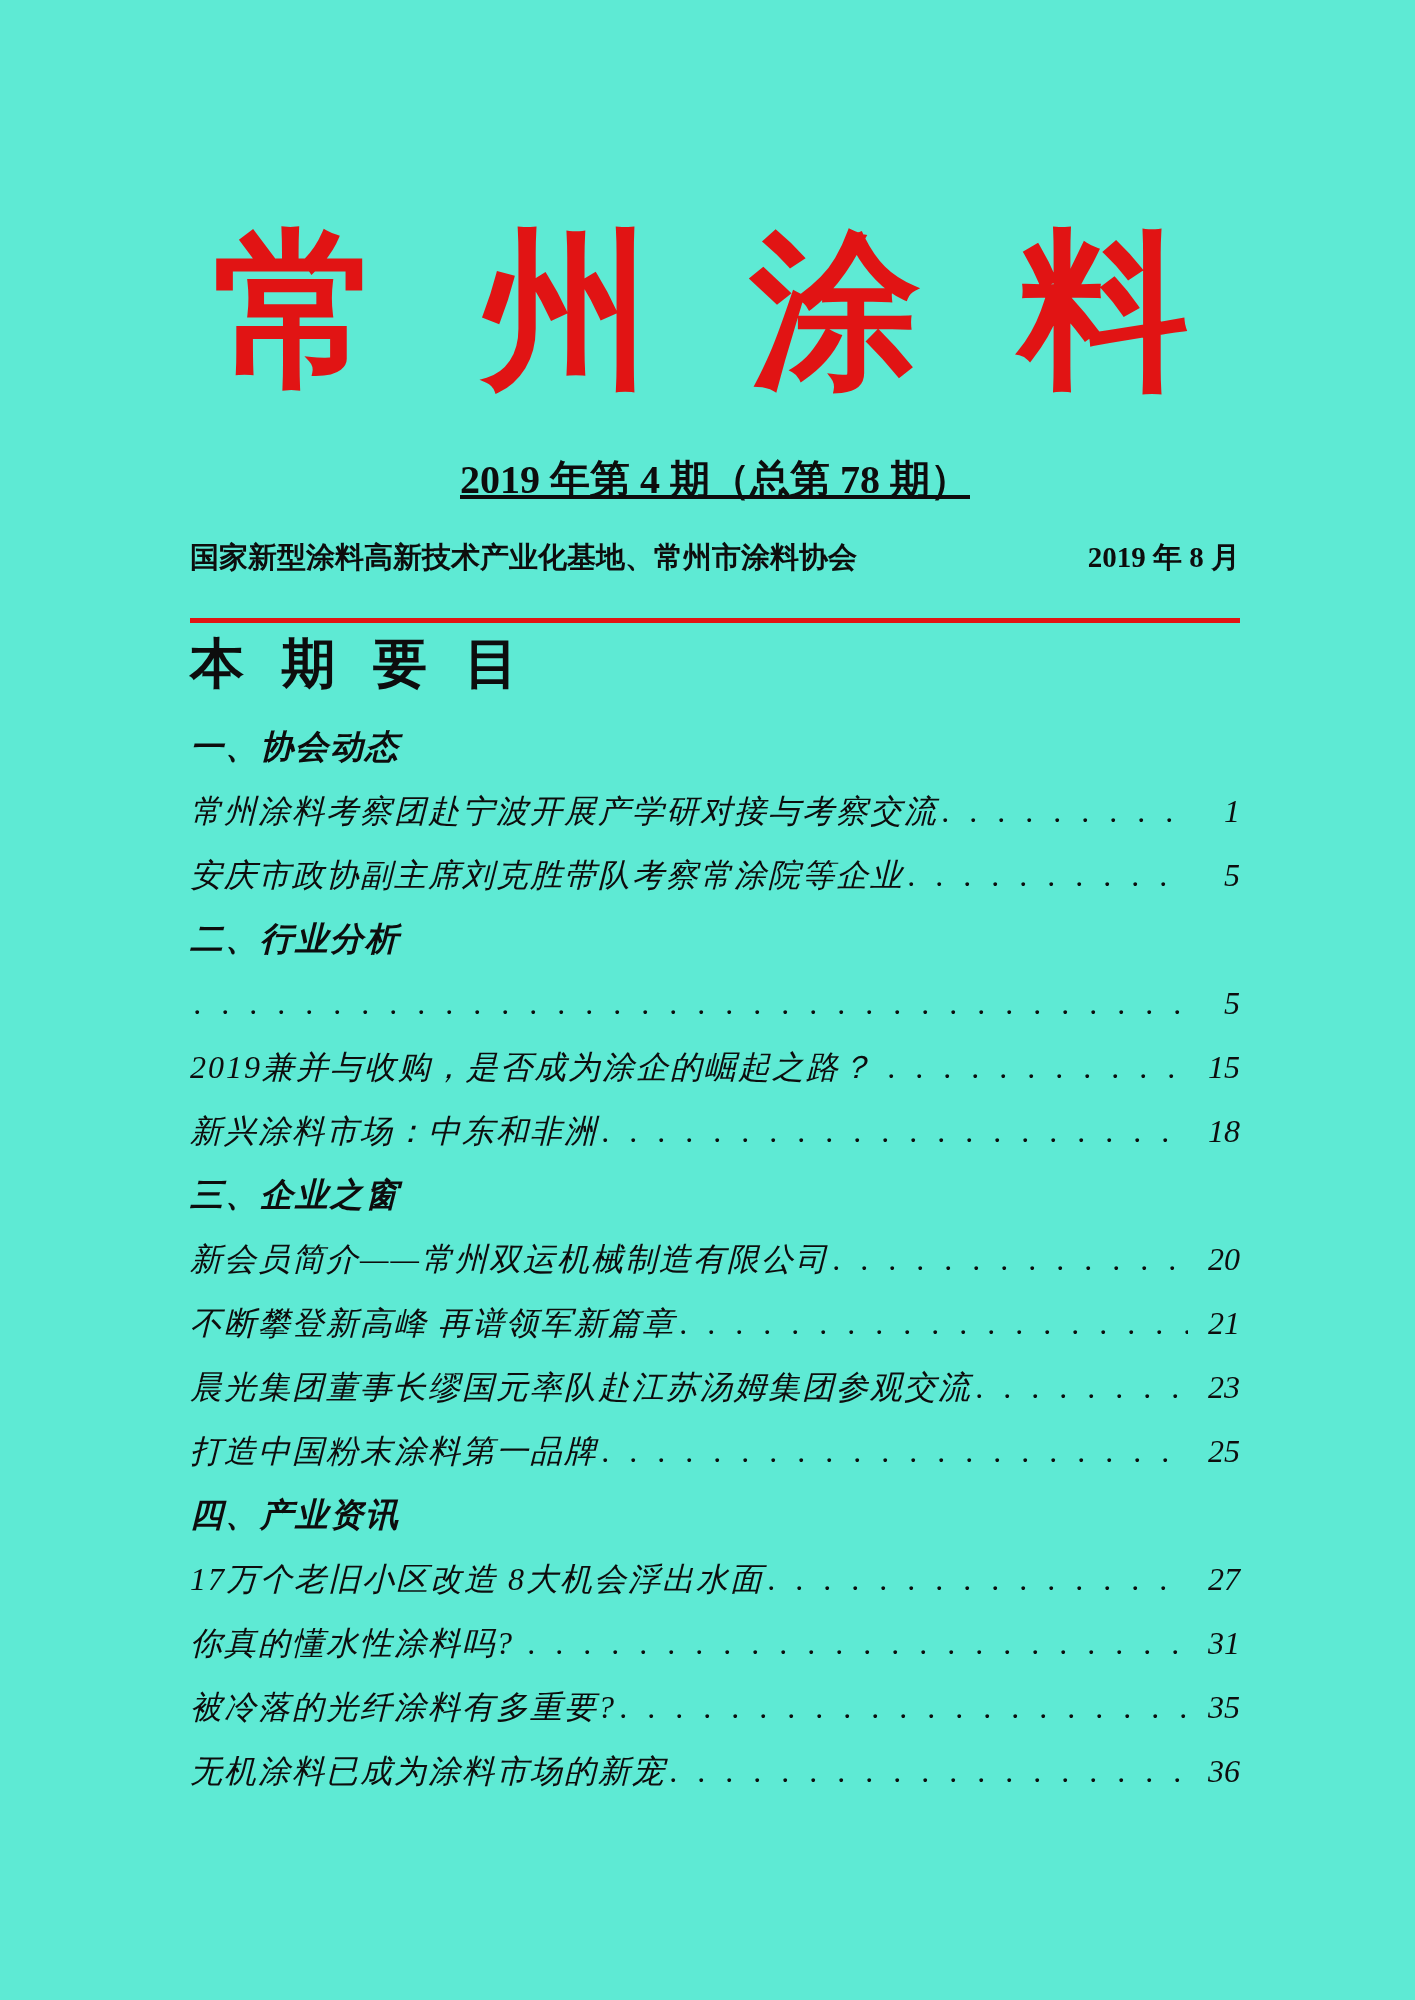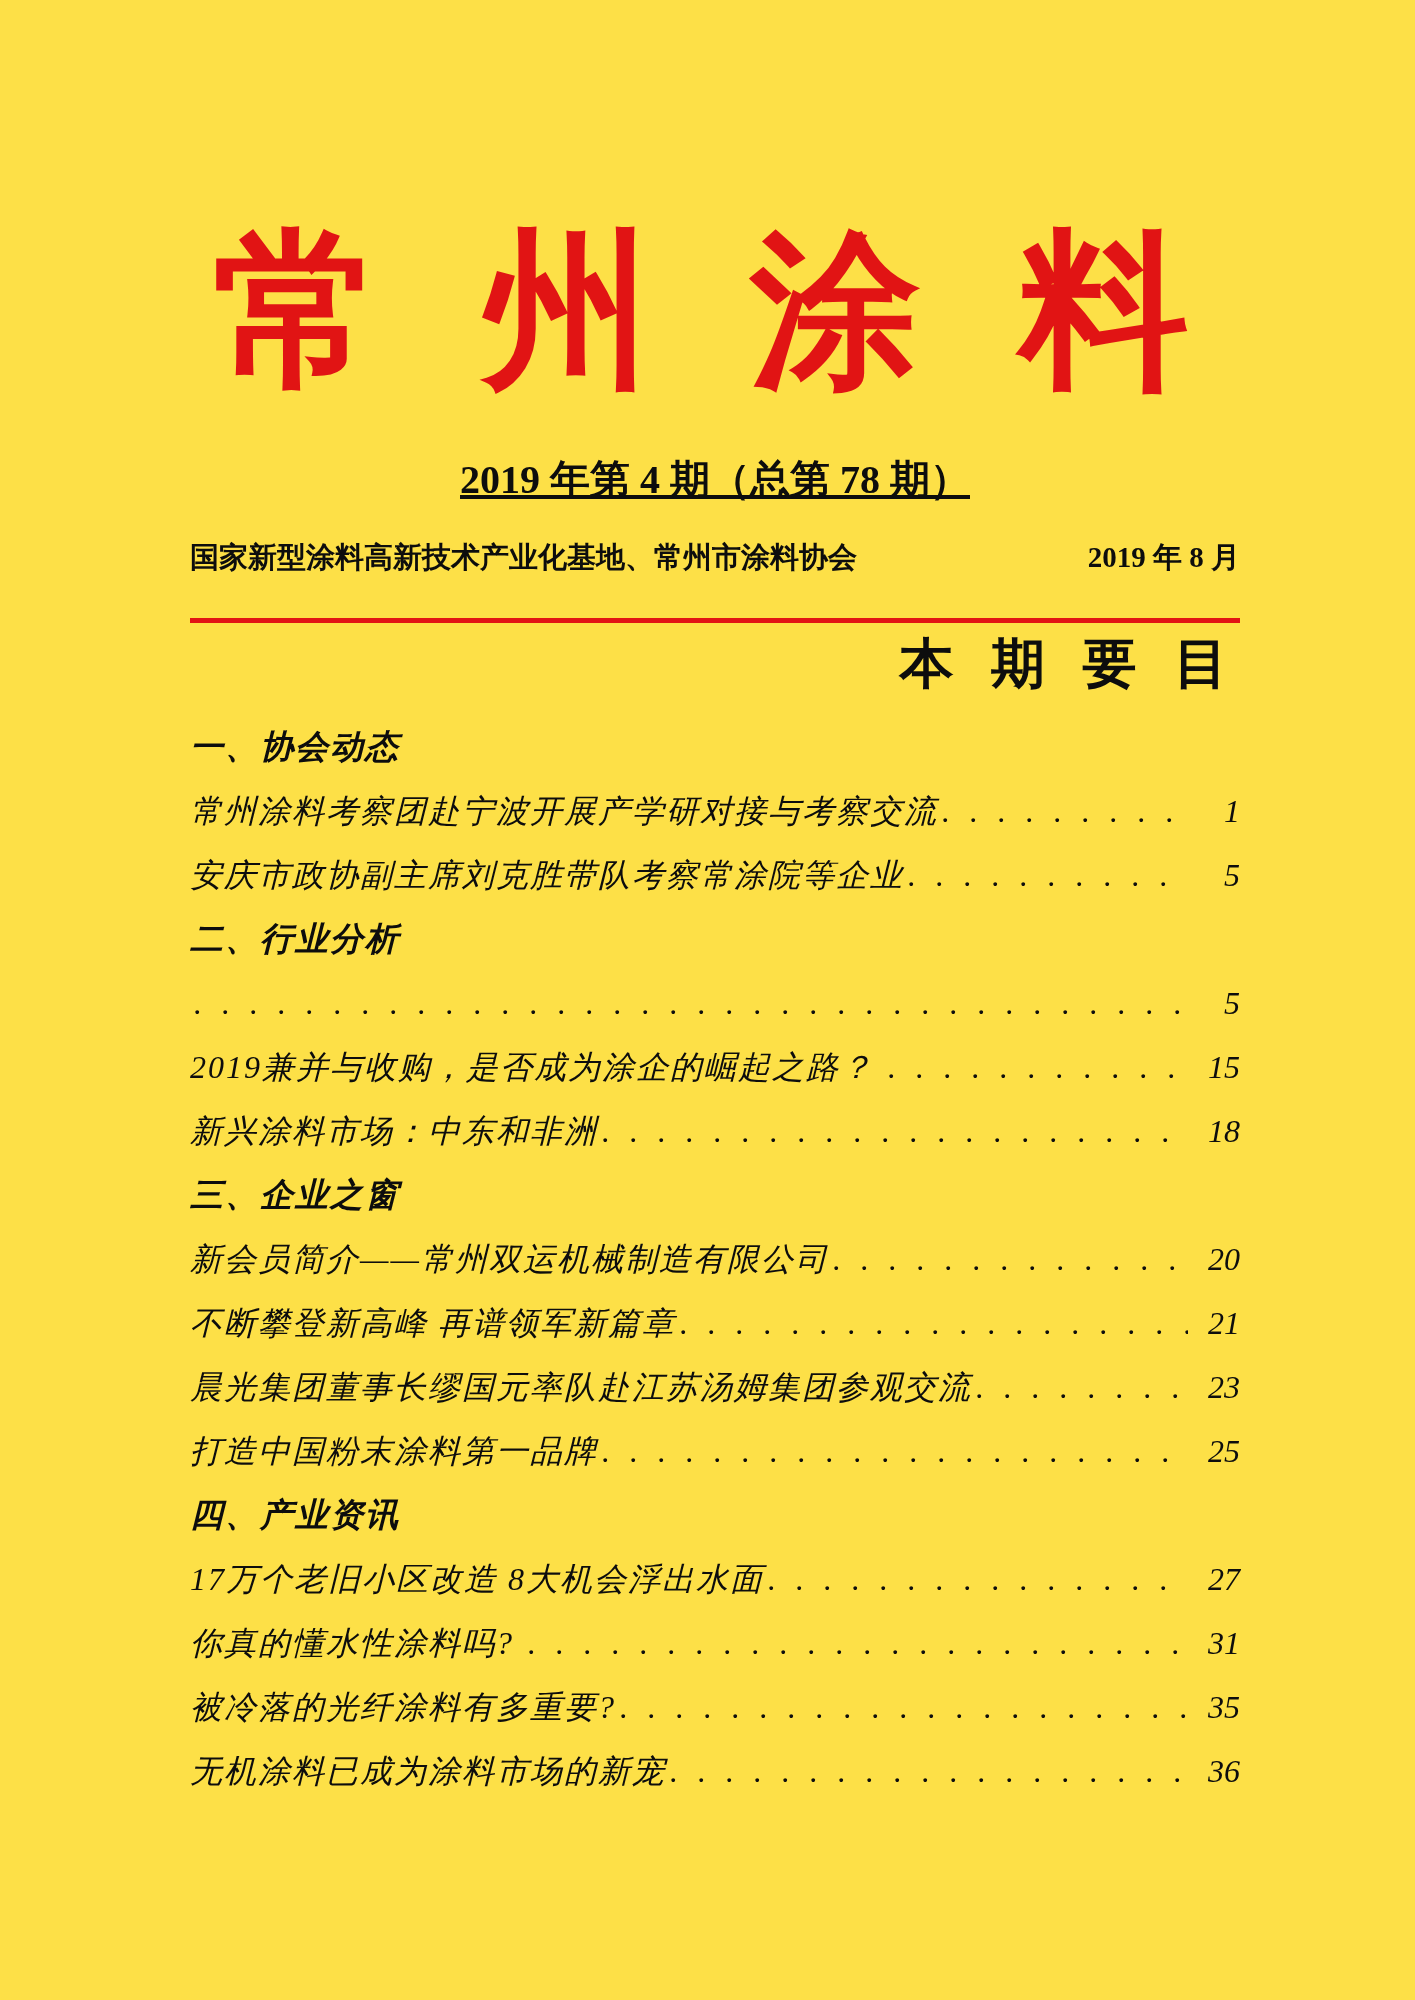--- a/index.html
+++ b/index.html
@@ -3,21 +3,21 @@
 <meta charset="utf-8">
 <style>
   :root { --accent:#e11414; --ink:#0d0d0d; }
   * { box-sizing: border-box; }
   html,body { margin:0; padding:0; background:#ffffff; }
   .page {
     position: relative;
     width: 1415px;
     height: 2000px;
     margin: 0 auto;
-    background: #fde047;
+    background: #5eead4;
     overflow: hidden;
     padding: 0 175px 16px 190px;
     color: var(--ink);
     font-family: "Liberation Serif", "DejaVu Serif", serif;
   }
   .pub-title {
     margin: 0;
     padding-top: 227px;
     font-size: 170px;
     line-height: 1;
@@ -49,21 +49,21 @@
     border: none;
     height: 5px;
     background: var(--accent);
   }
   .toc-heading {
     margin: 10px 0 0 0;
     font-size: 54px;
     line-height: 62px;
     font-weight: bold;
     letter-spacing: 12px;
-    text-align: right;
+    text-align: left;
   }
   .toc { margin-top: 20px; font-style: italic; }
   .toc-section-label {
     font-family: "Liberation Sans", "DejaVu Sans", sans-serif;
     font-size: 33px;
     line-height: 64px;
     font-weight: bold;
     letter-spacing: 2px;
     white-space: nowrap;
   }

